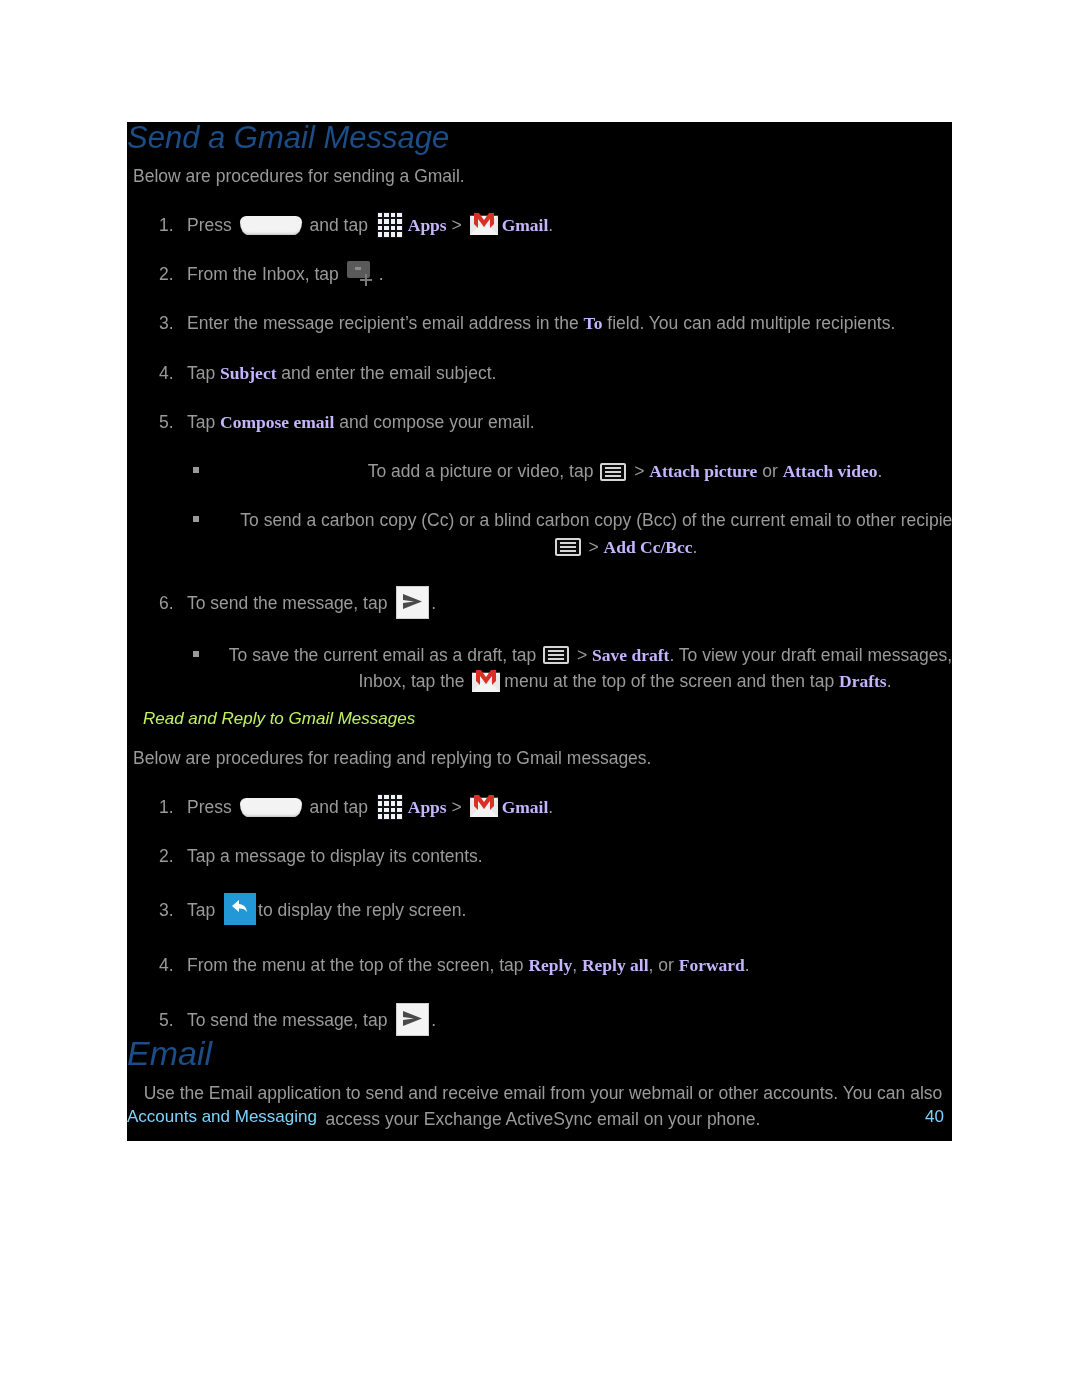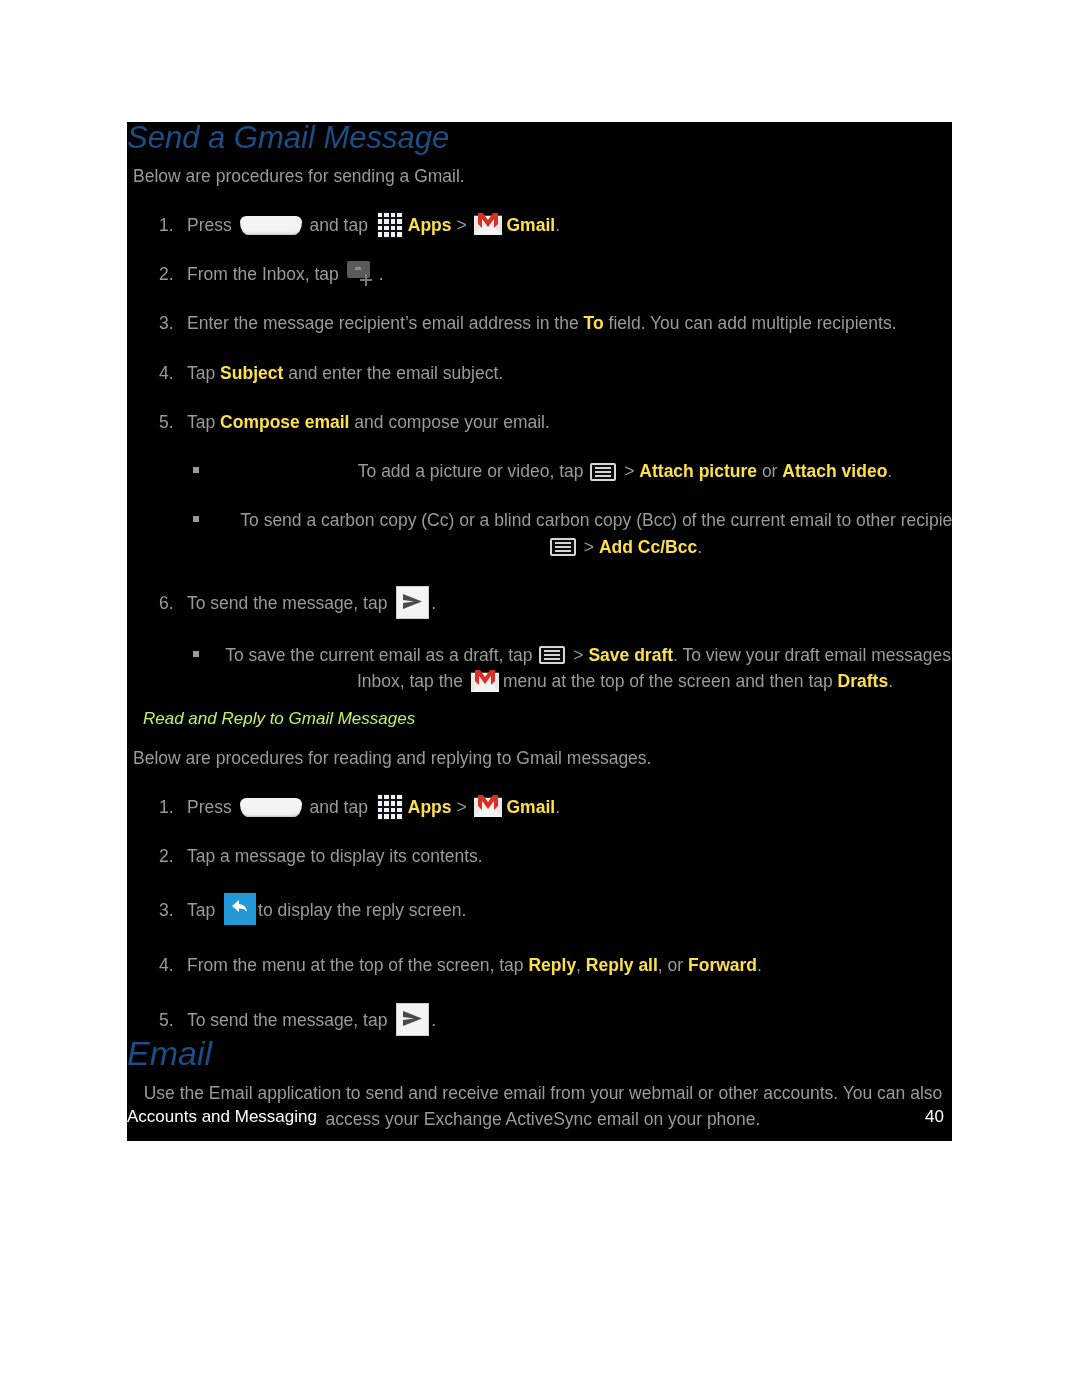--- a/index.html
+++ b/index.html
@@ -97,21 +97,21 @@
     margin-top: 23px;
   }
   ul.bullets > li .sq {
     position: absolute;
     left: 66px;
     top: 9px;
     width: 6px;
     height: 6px;
     background: #9a9a9a;
   }
-  b, strong { color: #fde047; font-weight: bold; }
+  b, strong { color: #c4b5fd; font-weight: bold; font-family: Liberation Serif, serif; }
 
   .line-tall { line-height: 1.75; }
 
   
   .ic {
     display: inline-block;
     vertical-align: middle;
     position: relative;
   }
 
@@ -217,21 +217,21 @@
 
   
   .footer {
     position: absolute;
     left: 0;
     bottom: 14px;
     width: 825px;
     display: flex;
     justify-content: space-between;
     align-items: baseline;
-    color: #ffffff;
+    color: #7dd3fc;
     font-size: 17px;
   }
   .footer .f-left { padding-left: 0px; }
   .footer .f-right { padding-right: 8px; }
 
   .blk-1 { margin-top: 34px; }
   .blk-2 { margin-top: 46px; }
   .blk-3 { margin-top: 40px; }
 </style>
 </head>

